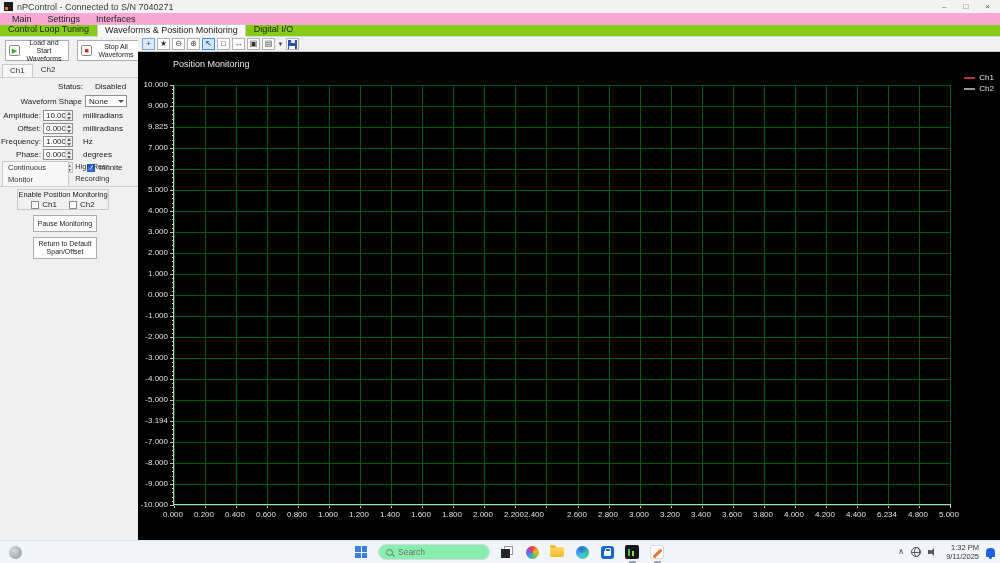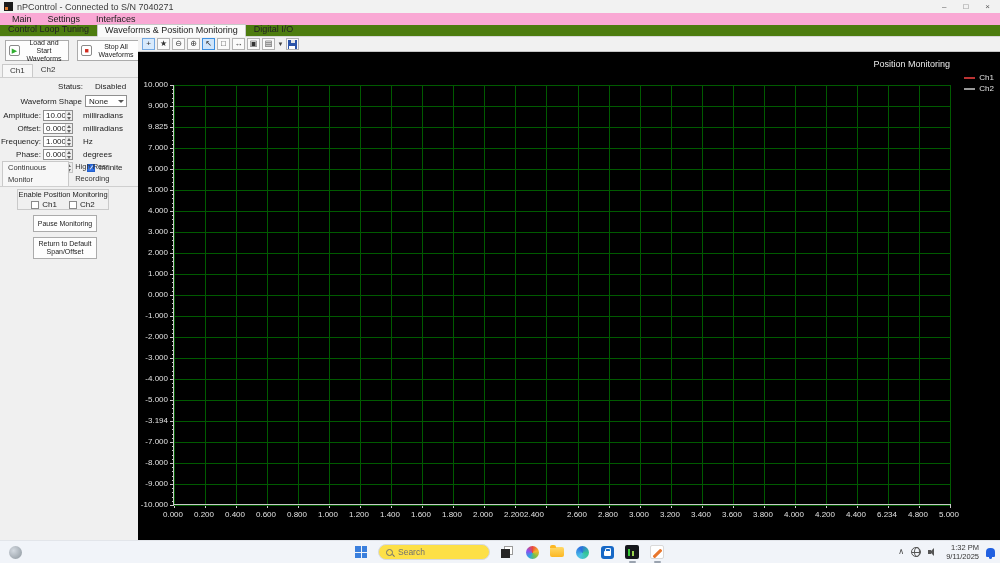--- a/index.html
+++ b/index.html
@@ -16,21 +16,21 @@
   .win-controls { margin-left:auto; display:flex; align-items:center; gap:17px; padding-right:10px;
                   color:#5a5a5a; font-size:8px; }
   .win-btn { cursor:default; line-height:13px; }
 
   
   .menubar { position:absolute; top:13px; left:0; right:0; height:12px; background:#f9a8d4;
              display:flex; align-items:center; font-size:9px; color:#222; padding-left:4px; }
   .menu-item { padding:0 8px; line-height:12px; }
 
   
-  .app-tab-bar { position:absolute; top:25px; left:0; right:0; height:12px; background:#4d7c0f;
+  .app-tab-bar { position:absolute; top:25px; left:0; right:0; height:12px; background:#84cc16;
                  display:flex; align-items:flex-end; font-size:9px; color:#222;
                  border-bottom:1px solid #d6d6d6; }
   .app-tab { padding:0 7px; line-height:11px; border:1px solid transparent; }
   .app-tab.active { background:#fafafa; border-color:#c9c9c9; border-bottom-color:#fafafa; margin-bottom:-1px; }
 
   
   .left-panel { position:absolute; top:37px; left:0; width:138px; bottom:23px; background:#f0f0f0;
                 font-size:8px; color:#222; }
   .btn-row { position:absolute; top:3px; left:5px; display:flex; gap:8px; }
   .cmd-btn { height:21px; background:#fdfdfd; border:1px solid #ababab; display:flex; align-items:center;
@@ -103,21 +103,21 @@
   .tool-btn { width:13px; height:12px; border:1px solid #b3b3b3; background:#fbfbfb; color:#333;
               display:flex; align-items:center; justify-content:center; font-size:8px; line-height:1; }
   .tool-btn.pressed { background:#d8eafc; border-color:#74a9e2; }
   .tool-btn.selected { background:#cfe5fb; border-color:#3d8fe0; }
   .tool-btn .glyph { pointer-events:none; }
   .tool-dd { width:7px; height:12px; display:flex; align-items:center; justify-content:center; font-size:6px; color:#444; }
   .floppy { width:9px; height:9px; background:#2c54a8;
             background-image:linear-gradient(#e6e6e6,#e6e6e6),linear-gradient(#fff,#fff);
             background-size:4px 3px,6px 3px; background-position:3px 0px,1px 6px; background-repeat:no-repeat; }
 
-  .chart-title { position:absolute; top:22px; left:35px; width:777px; text-align:right;
+  .chart-title { position:absolute; top:22px; left:35px; width:777px; text-align:left;
                  color:#eaeaea; font-size:9px; }
   .chart-legend { position:absolute; top:37px; right:6px; }
   .legend-row { display:flex; align-items:center; gap:4px; height:8px; margin-bottom:3px; }
   .legend-dash { width:11px; height:2px; flex:none; }
   .legend-text { font-size:8px; color:#e0e0e0; line-height:8px; }
 
   .plot-area { position:absolute; left:35px; top:48px; width:777px; height:420px;
                border-left:1px solid #c8c8c8; border-bottom:1px solid #c8c8c8; }
   .vline { position:absolute; top:0; bottom:0; width:1px; }
   .hline { position:absolute; left:0; right:0; height:1px; }
@@ -131,21 +131,21 @@
   .xlab { position:absolute; width:30px; text-align:center; font-size:8px; color:#e0e0e0; line-height:8px; }
   .x-axis-title { position:absolute; left:35px; top:488px; width:777px; text-align:center;
                   font-size:8px; color:#d8d8d8; }
 
   
   .taskbar { position:absolute; left:0; right:0; bottom:0; height:23px; background:#f1f4f9;
              border-top:1px solid #e2e5ea; }
   .weather { position:absolute; left:9px; top:5px; width:13px; height:13px; border-radius:50%;
              background:radial-gradient(circle at 35% 35%, #d4dae1, #8b949c); }
   .tb-center { position:absolute; left:353px; top:0; bottom:0; display:flex; align-items:center; gap:9px; }
-  .search-pill { width:112px; height:16px; border-radius:8px; background:#fde047; border:1px solid #d7dae0;
+  .search-pill { width:112px; height:16px; border-radius:8px; background:#86efac; border:1px solid #d7dae0;
                  display:flex; align-items:center; gap:5px; padding-left:7px; font-size:8.5px; color:#707070; }
   .search-glyph { width:7px; height:7px; border:1px solid #707070; border-radius:50%; position:relative; flex:none; }
   .search-glyph::after { content:''; position:absolute; left:5px; top:5px; width:3px; height:1px;
                          background:#707070; transform:rotate(45deg); }
   .tb-ic { width:16px; height:18px; position:relative; display:flex; align-items:center; justify-content:center; }
   .run-bar { position:absolute; bottom:-2px; left:5px; width:7px; height:2px; background:#9aa3af; border-radius:1px; }
   .start-grid { width:12px; height:12px; display:grid; grid-template-columns:1fr 1fr; grid-template-rows:1fr 1fr; gap:1px; }
   .start-grid span { background:#3a7fdd; }
   .tv-back { position:absolute; width:9px; height:9px; background:#fff; border:1px solid #9a9a9a; right:2px; top:3px; }
   .tv-front { position:absolute; width:9px; height:9px; background:#262626; left:2px; bottom:3px; }

